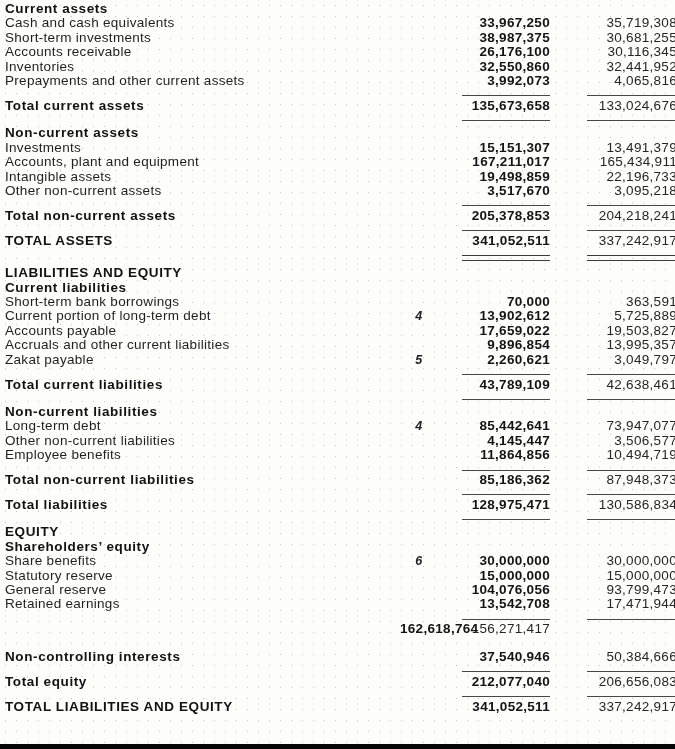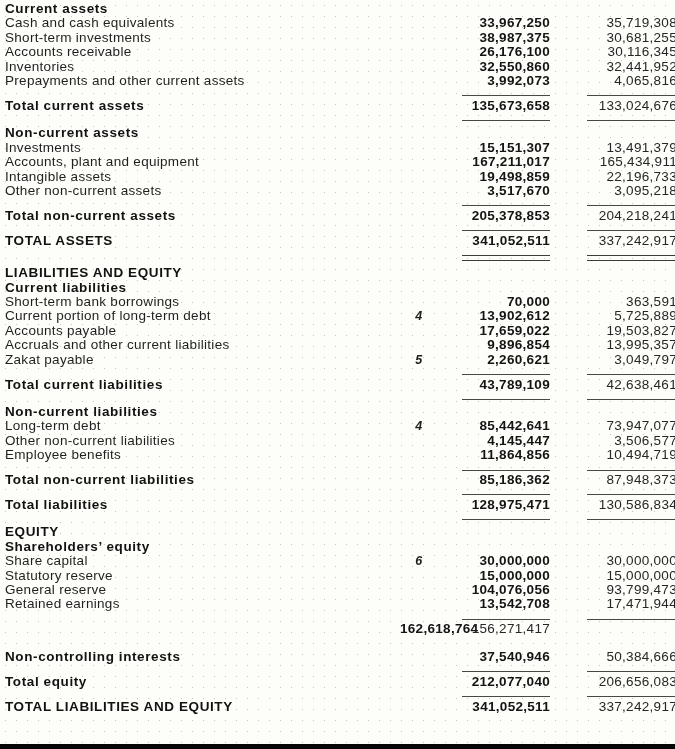--- a/index.html
+++ b/index.html
@@ -326,21 +326,21 @@
         <div class="v1"></div>
         <div class="v2"></div>
       </div>
       <div class="row header-row">
         <div class="label">Shareholders’ equity</div>
         <div class="note"></div>
         <div class="v1"></div>
         <div class="v2"></div>
       </div>
       <div class="row">
-        <div class="label">Share capital</div>
+        <div class="label">Share benefits</div>
         <div class="note">6</div>
         <div class="v1">30,000,000</div>
         <div class="v2">30,000,000</div>
       </div>
       <div class="row">
         <div class="label">Statutory reserve</div>
         <div class="note"></div>
         <div class="v1">15,000,000</div>
         <div class="v2">15,000,000</div>
       </div>

